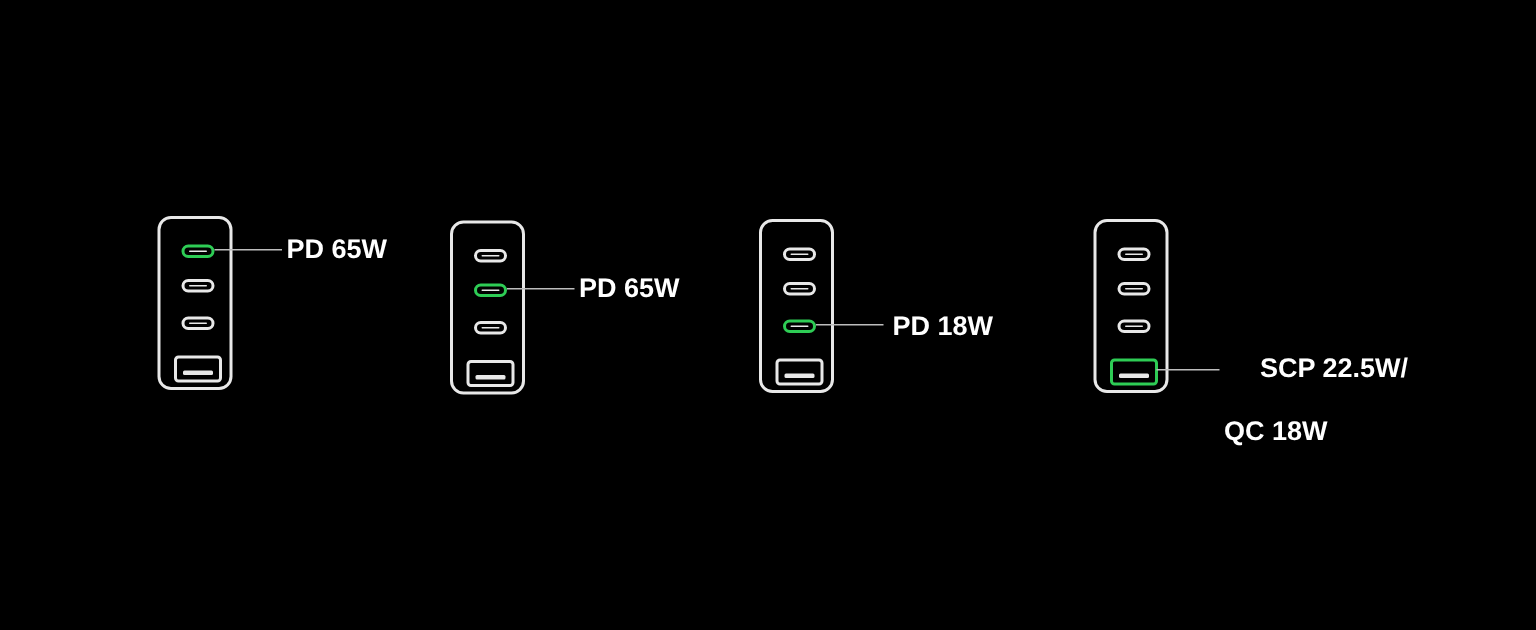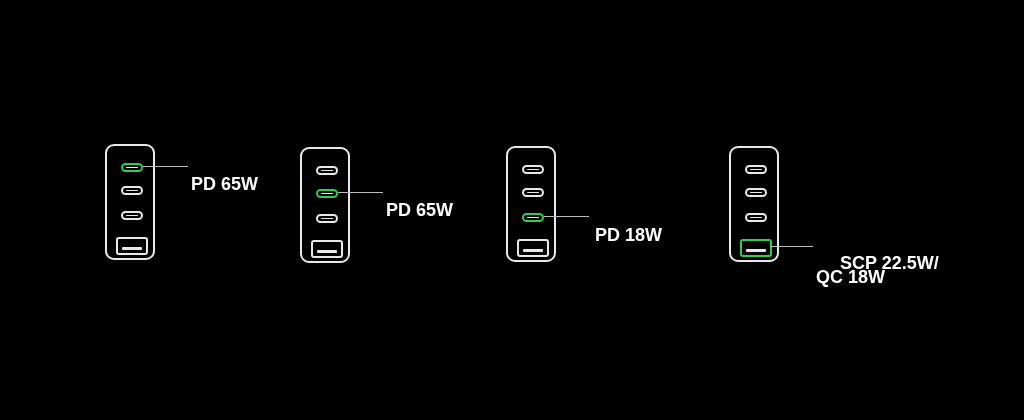--- a/index.html
+++ b/index.html
@@ -4,21 +4,21 @@
 <style>
   html,body{margin:0;padding:0;background:#000;}
   body{width:1024px;height:420px;position:relative;overflow:hidden;font-family:"Liberation Sans",sans-serif;}
   .charger{position:absolute;width:50px;height:116px;border:2px solid #e8e8e8;border-radius:9px;box-sizing:border-box;}
   .port-c{position:absolute;left:14px;width:22px;height:9px;border:2px solid #e8e8e8;border-radius:6px;box-sizing:border-box;}
   .port-c::after{content:"";position:absolute;left:3px;right:3px;top:2px;height:1px;background:#e8e8e8;border-radius:1px;}
   .port-a{position:absolute;left:9px;width:32px;height:18px;border:2px solid #e8e8e8;border-radius:3px;box-sizing:border-box;}
   .port-a::after{content:"";position:absolute;left:4px;right:4px;bottom:3px;height:3px;background:#e8e8e8;border-radius:1px;}
   .active{border-color:#2ecc55 !important;}
   .leader{position:absolute;height:1px;background:#bdbdbd;}
-  .label{position:absolute;color:#fff;font-weight:700;font-size:18px;line-height:22px;white-space:nowrap;margin-top:18px;}
+  .label{position:absolute;color:#fff;font-weight:700;font-size:18px;line-height:22px;white-space:nowrap;}
 </style>
 </head>
 <body>
 
 <div class="charger" style="left:105px;top:144px;">
   <div class="port-c active" style="top:17px;"></div>
   <div class="port-c" style="top:40px;"></div>
   <div class="port-c" style="top:65px;"></div>
   <div class="port-a" style="top:91px;"></div>
 </div>
@@ -44,13 +44,13 @@
 <div class="label" style="left:595px;top:206px;">PD 18W</div>
 
 <div class="charger" style="left:729px;top:146px;">
   <div class="port-c" style="top:17px;"></div>
   <div class="port-c" style="top:40px;"></div>
   <div class="port-c" style="top:65px;"></div>
   <div class="port-a active" style="top:91px;"></div>
 </div>
 <div class="leader" style="left:771px;top:246px;width:42px;"></div>
 <div class="label" style="left:840px;top:234px;">SCP 22.5W/</div>
-<div class="label" style="left:816px;top:248px;">QC 18W</div>
+<div class="label" style="left:816px;top:276px;">QC 18W</div>
 
 </body></html>

